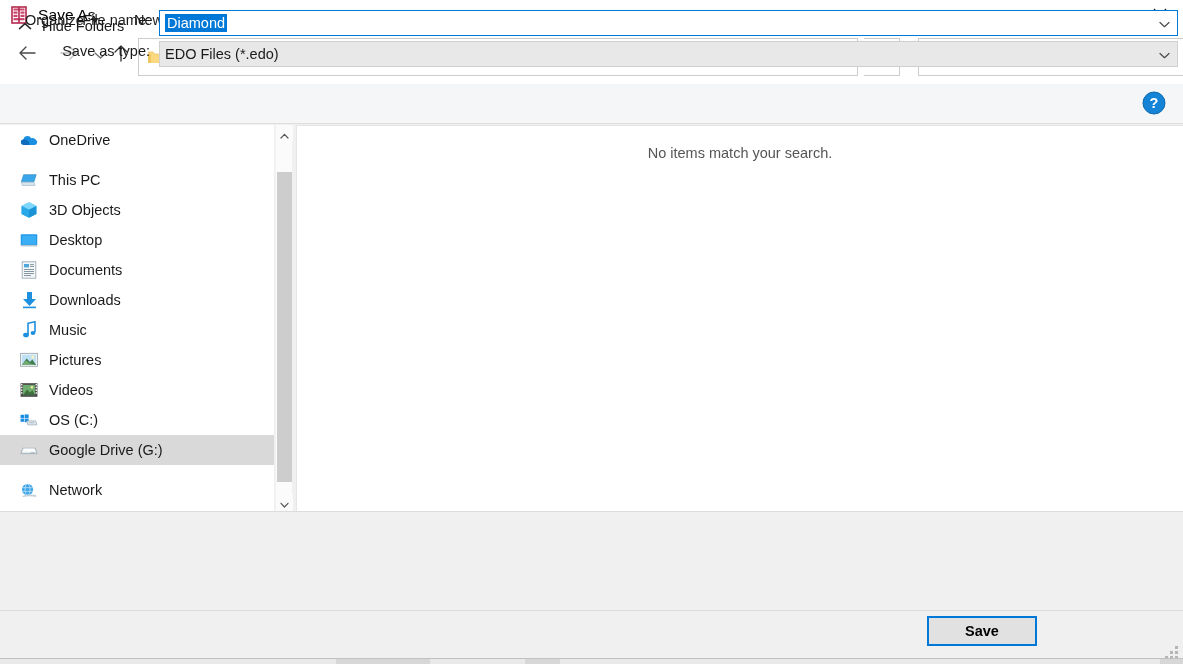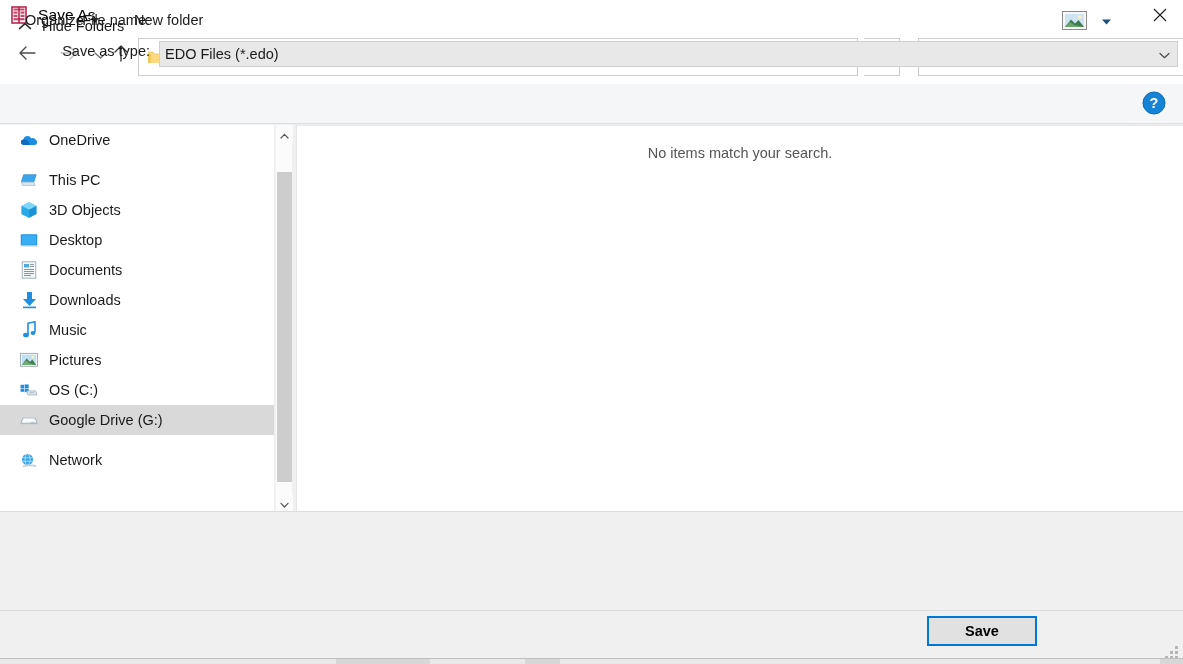--- a/index.html
+++ b/index.html
@@ -637,20 +637,39 @@
           <rect x="0.6" y="1" width="17.8" height="13.6" fill="#fafafa" stroke="#9aa9b4" stroke-width="1"></rect>
           <rect x="2" y="2.4" width="15" height="10.8" fill="#bfe0f2"></rect>
           <path d="M2 13.2 L7 6.5 L10.5 10.2 L13 7.6 L17 13.2 Z" fill="#3f7c4f"></path>
           <path d="M2 13.2 L6.5 8.6 L10 11.5 L17 13.2 Z" fill="#74ad73"></path>
           <circle cx="13.6" cy="5" r="1.5" fill="#fff1b8"></circle>
         </svg>
       </span>
       <span class="sb-label">Pictures</span>
     </div>
 
+    <div class="sb-item indent">
+      <span class="sb-icon">
+        <svg width="19" height="16" viewBox="0 0 19 16">
+          <rect x="0.6" y="0.8" width="17.8" height="14.4" fill="#4a4a4a"></rect>
+          <rect x="3.2" y="2.6" width="12.6" height="10.8" fill="#6fae6f"></rect>
+          <path d="M3.2 13.4 L7.5 7.5 L10.5 10.6 L13 8.2 L15.8 13.4 Z" fill="#3e6e3e"></path>
+          <circle cx="12.6" cy="5" r="1.3" fill="#ffe9a0"></circle>
+          <rect x="1" y="1.6" width="1.6" height="1.6" fill="#eeeeee"></rect>
+          <rect x="1" y="4.5" width="1.6" height="1.6" fill="#eeeeee"></rect>
+          <rect x="1" y="7.4" width="1.6" height="1.6" fill="#eeeeee"></rect>
+          <rect x="1" y="10.3" width="1.6" height="1.6" fill="#eeeeee"></rect>
+          <rect x="16.4" y="1.6" width="1.6" height="1.6" fill="#eeeeee"></rect>
+          <rect x="16.4" y="4.5" width="1.6" height="1.6" fill="#eeeeee"></rect>
+          <rect x="16.4" y="7.4" width="1.6" height="1.6" fill="#eeeeee"></rect>
+          <rect x="16.4" y="10.3" width="1.6" height="1.6" fill="#eeeeee"></rect>
+        </svg>
+      </span>
+      <span class="sb-label">Videos</span>
+    </div>
 
     <div class="sb-item indent">
       <span class="sb-icon">
         <svg width="20" height="16" viewBox="0 0 20 16">
           <rect x="0.6" y="2.2" width="4" height="3.6" fill="#1d8fe0"></rect>
           <rect x="5.2" y="1.8" width="4.4" height="4" fill="#1d8fe0"></rect>
           <rect x="0.6" y="6.4" width="4" height="3.6" fill="#1d8fe0"></rect>
           <rect x="5.2" y="6.4" width="4.4" height="4" fill="#1d8fe0"></rect>
           <path d="M7.5 9 L17.5 9 L18.8 13.4 L8.8 13.4 Z" fill="#dfe7ec" stroke="#9aa9b4" stroke-width="0.8"></path>
           <rect x="10.5" y="10.4" width="5" height="1.2" fill="#b3c1cb"></rect>
@@ -705,20 +724,30 @@
 
   <div class="content">
     <div class="content-empty">No items match your search.</div>
   </div>
 
   <div class="split-line"></div>
 
   <div class="formarea"></div>
 
   <div class="form-label lbl-filename">File name:</div>
+  <div class="combo combo-filename">
+    <span class="combo-value selected">Diamond</span>
+    <div class="combo-arrow">
+      <span>
+        <svg width="11" height="7" viewBox="0 0 11 7">
+          <path d="M1 1.5 L5.5 5.7 L10 1.5" stroke="#4a4a4a" stroke-width="1.2" fill="none" stroke-linecap="round" stroke-linejoin="round"></path>
+        </svg>
+      </span>
+    </div>
+  </div>
 
   <div class="form-label lbl-savetype">Save as type:</div>
   <div class="combo combo-savetype">
     <span class="combo-value">EDO Files (*.edo)</span>
     <div class="combo-arrow">
       <span>
         <svg width="11" height="7" viewBox="0 0 11 7">
           <path d="M1 1.5 L5.5 5.7 L10 1.5" stroke="#4a4a4a" stroke-width="1.2" fill="none" stroke-linecap="round" stroke-linejoin="round"></path>
         </svg>
       </span>

